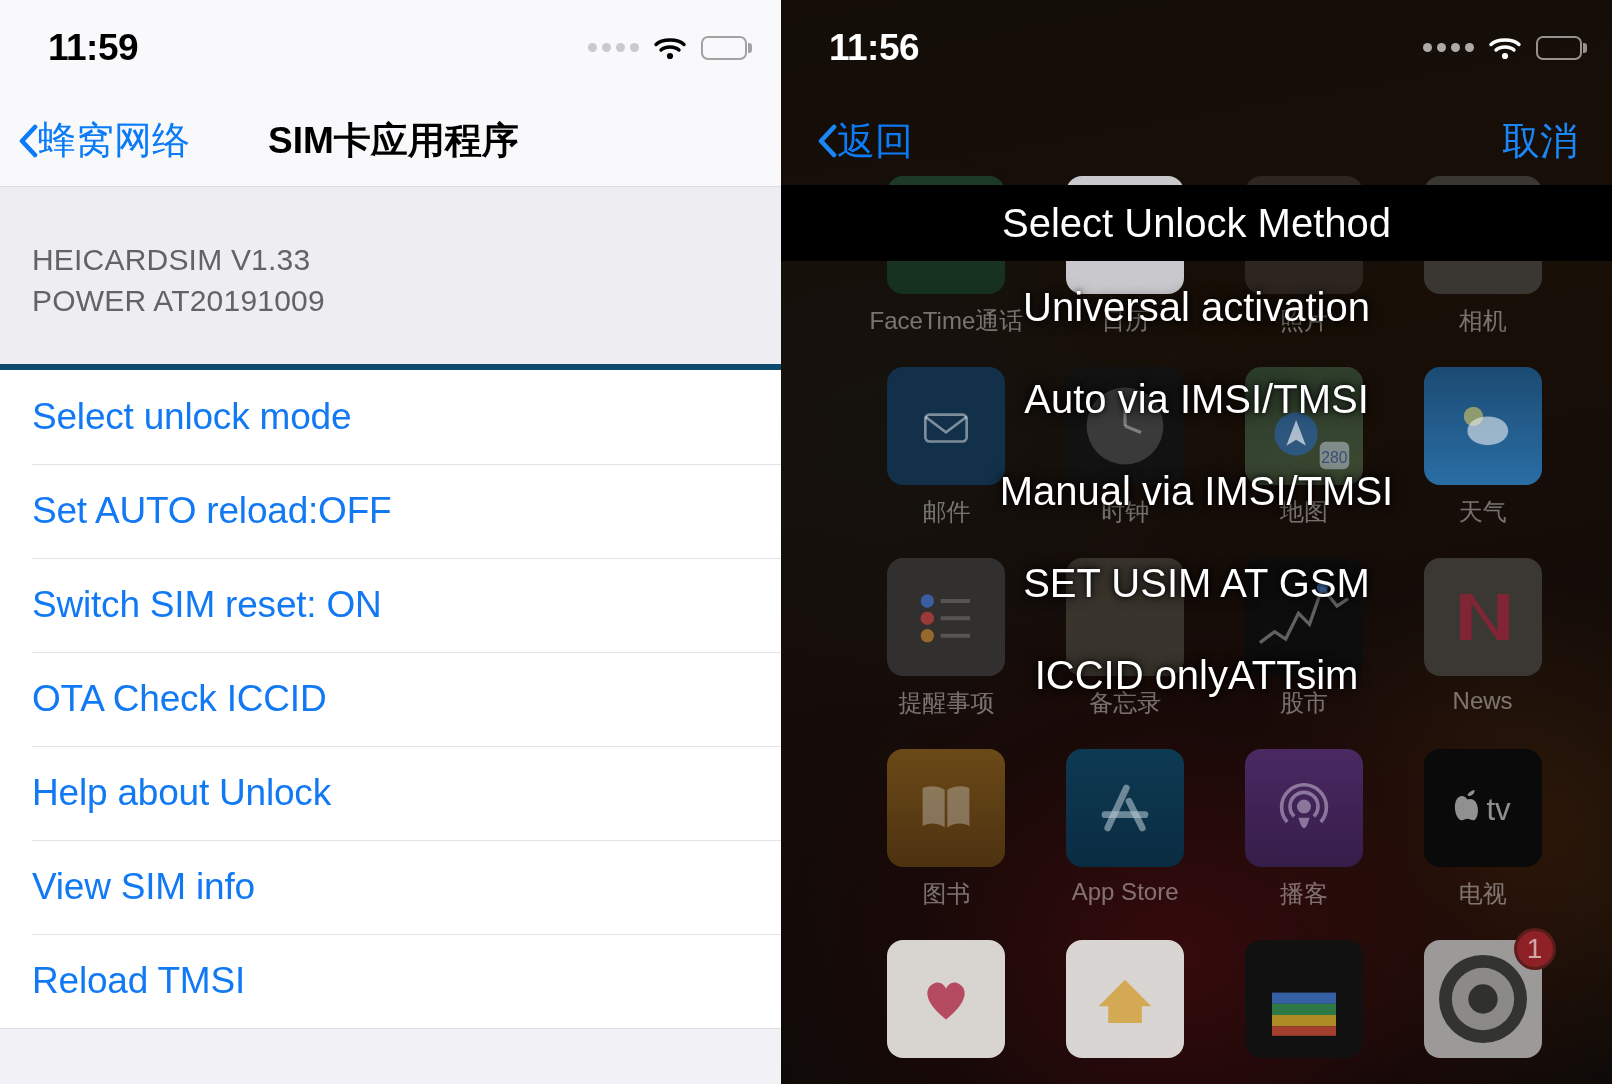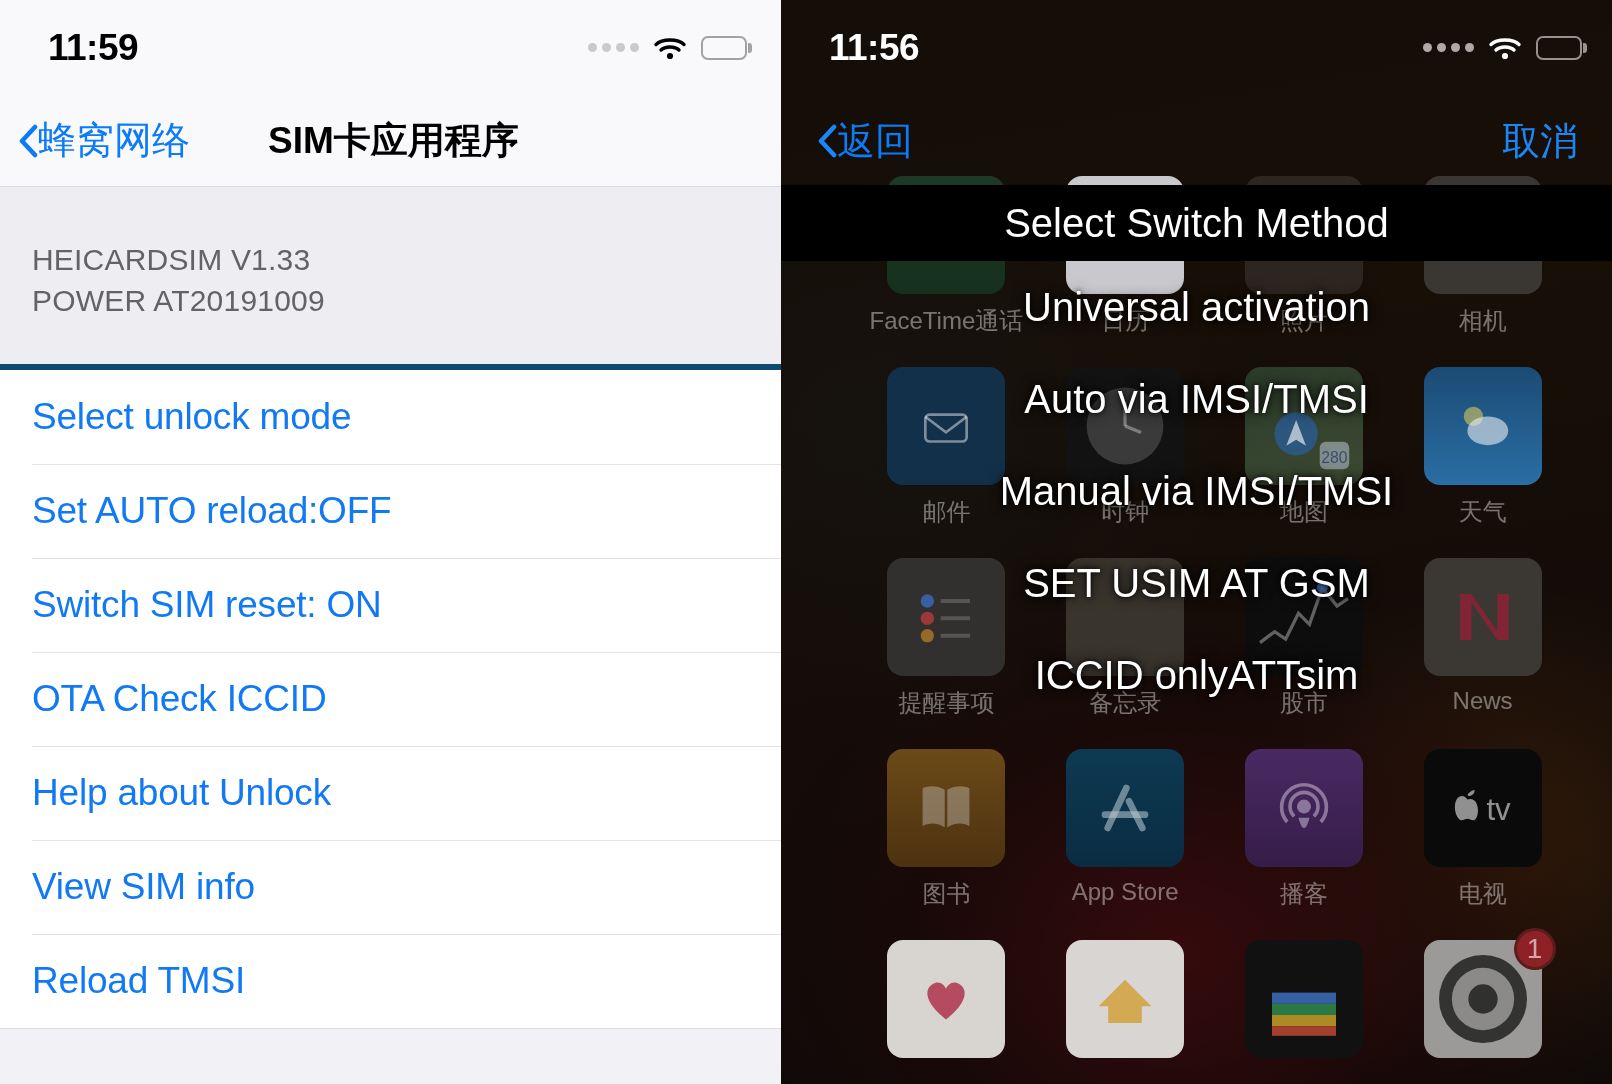--- a/index.html
+++ b/index.html
@@ -669,21 +669,21 @@
           <svg viewBox="0 0 20 34" width="20" height="34">
               <path d="M17 3 L4 17 L17 31" fill="none" stroke="#1a86f8" stroke-width="4.6" stroke-linecap="round" stroke-linejoin="round"></path>
             </svg>
         </span>
         <span class="nav-back-label">返回</span>
       </div>
       <div class="r-cancel">取消</div>
     </div>
 
     <div class="dialog">
-      <div class="dialog-title">Select Switch Method</div>
+      <div class="dialog-title">Select Unlock Method</div>
       <div class="dialog-options">
         <div class="dlg-opt">Universal activation</div>
         <div class="dlg-opt">Auto via IMSI/TMSI</div>
         <div class="dlg-opt">Manual via IMSI/TMSI</div>
         <div class="dlg-opt">SET USIM AT GSM</div>
         <div class="dlg-opt">ICCID onlyATTsim</div>
       </div>
     </div>
 
   </div>

